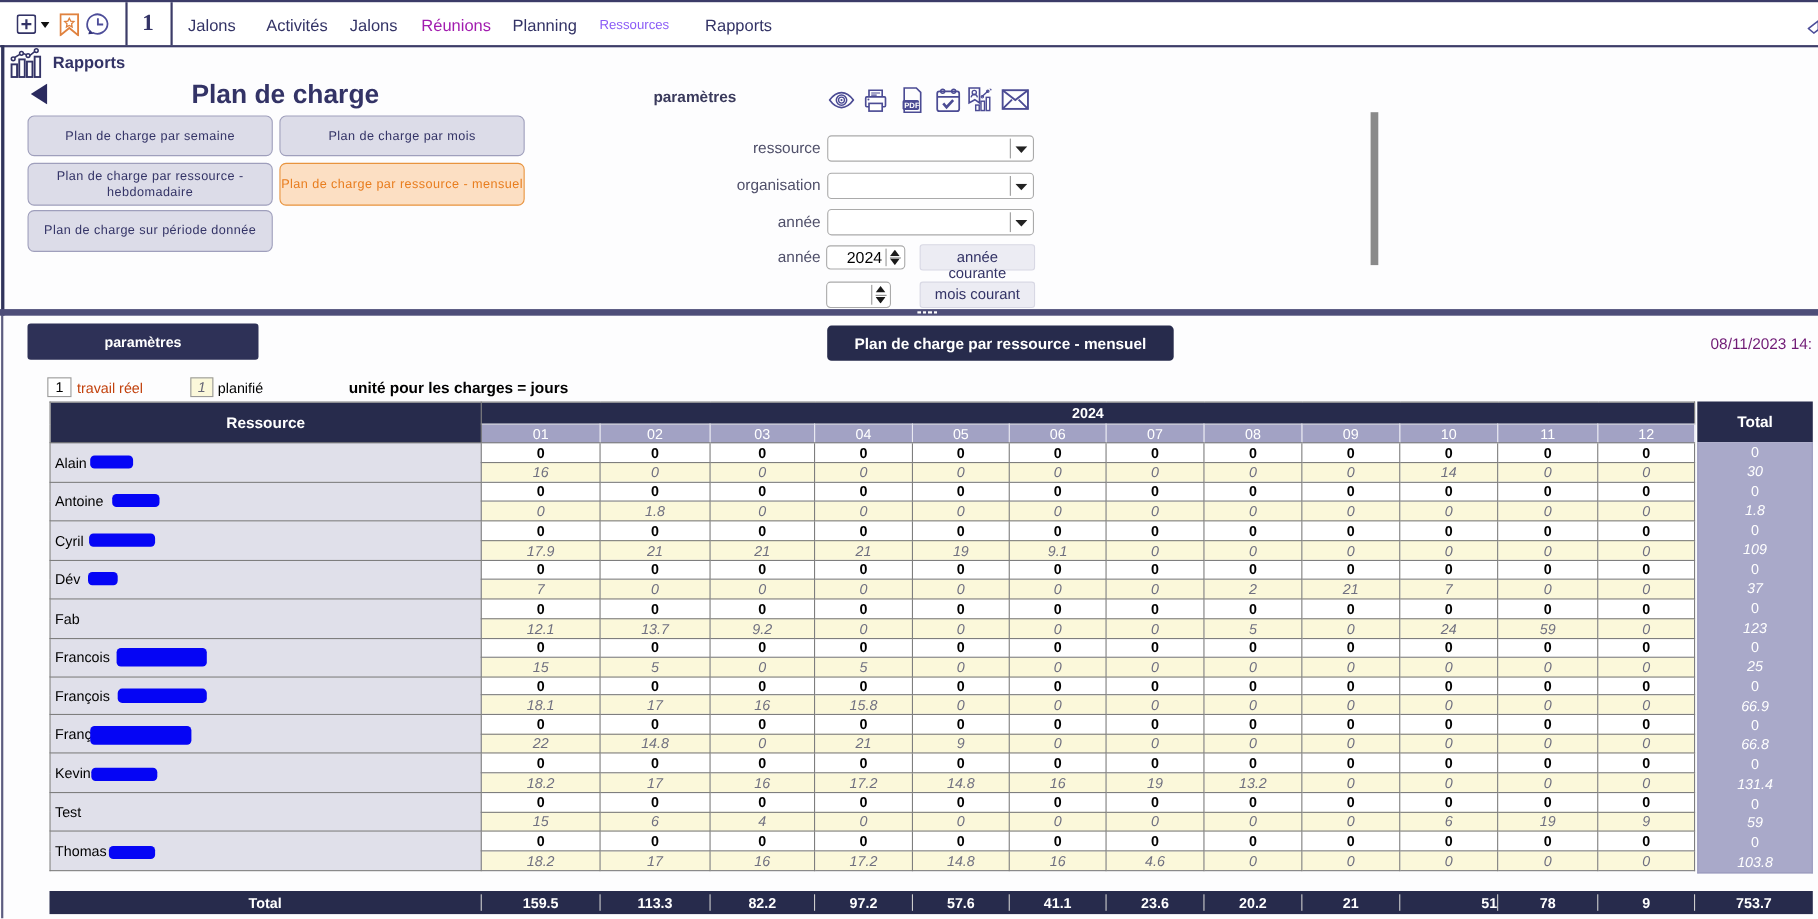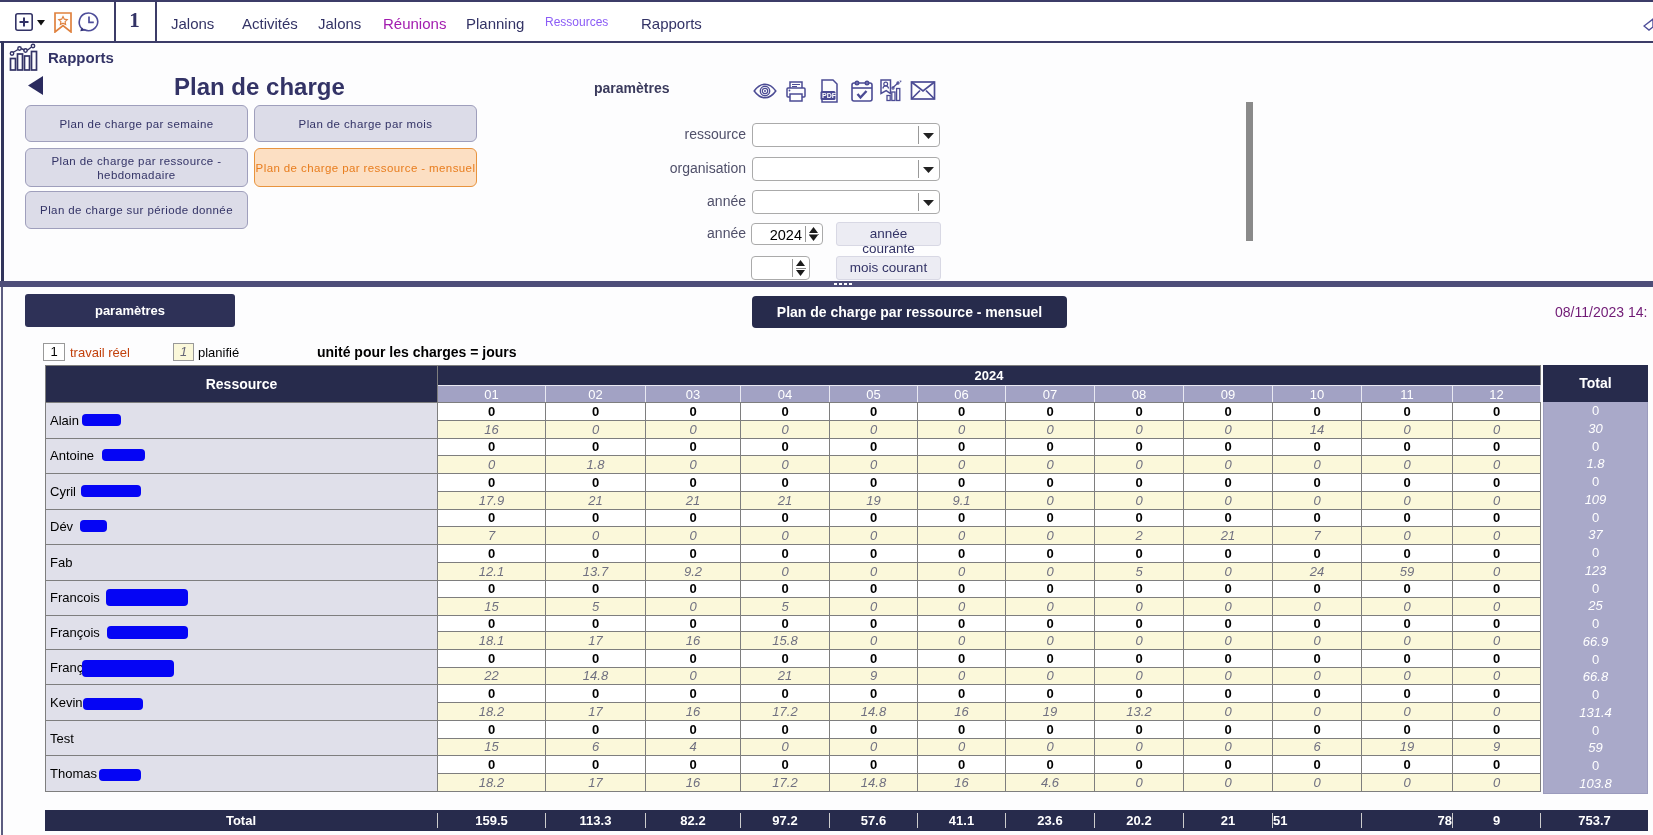--- a/index.html
+++ b/index.html
@@ -574,17 +574,17 @@
       <div style="width:392px;box-sizing:border-box;text-align:center;">Total</div>
       <div style="width:108px;border-left:1px solid #ccc;box-sizing:border-box;text-align:center;">159.5</div>
       <div style="width:100px;border-left:1px solid #ccc;box-sizing:border-box;text-align:center;">113.3</div>
       <div style="width:95px;border-left:1px solid #ccc;box-sizing:border-box;text-align:center;">82.2</div>
       <div style="width:89px;border-left:1px solid #ccc;box-sizing:border-box;text-align:center;">97.2</div>
       <div style="width:88px;border-left:1px solid #ccc;box-sizing:border-box;text-align:center;">57.6</div>
       <div style="width:88px;border-left:1px solid #ccc;box-sizing:border-box;text-align:center;">41.1</div>
       <div style="width:89px;border-left:1px solid #ccc;box-sizing:border-box;text-align:center;">23.6</div>
       <div style="width:89px;border-left:1px solid #ccc;box-sizing:border-box;text-align:center;">20.2</div>
       <div style="width:89px;border-left:1px solid #ccc;box-sizing:border-box;text-align:center;">21</div>
-      <div style="width:89px;border-left:1px solid #ccc;box-sizing:border-box;text-align:left;">51</div>
-      <div style="width:91px;border-left:1px solid #ccc;box-sizing:border-box;text-align:right;">78</div>
+      <div style="width:89px;border-left:1px solid #ccc;box-sizing:border-box;text-align:right;">51</div>
+      <div style="width:91px;border-left:1px solid #ccc;box-sizing:border-box;text-align:center;">78</div>
       <div style="width:88px;border-left:1px solid #ccc;box-sizing:border-box;text-align:center;">9</div>
       <div style="width:108px;border-left:1px solid #ccc;box-sizing:border-box;text-align:center;">753.7</div>
     </div>
 </div>
 </body></html>

